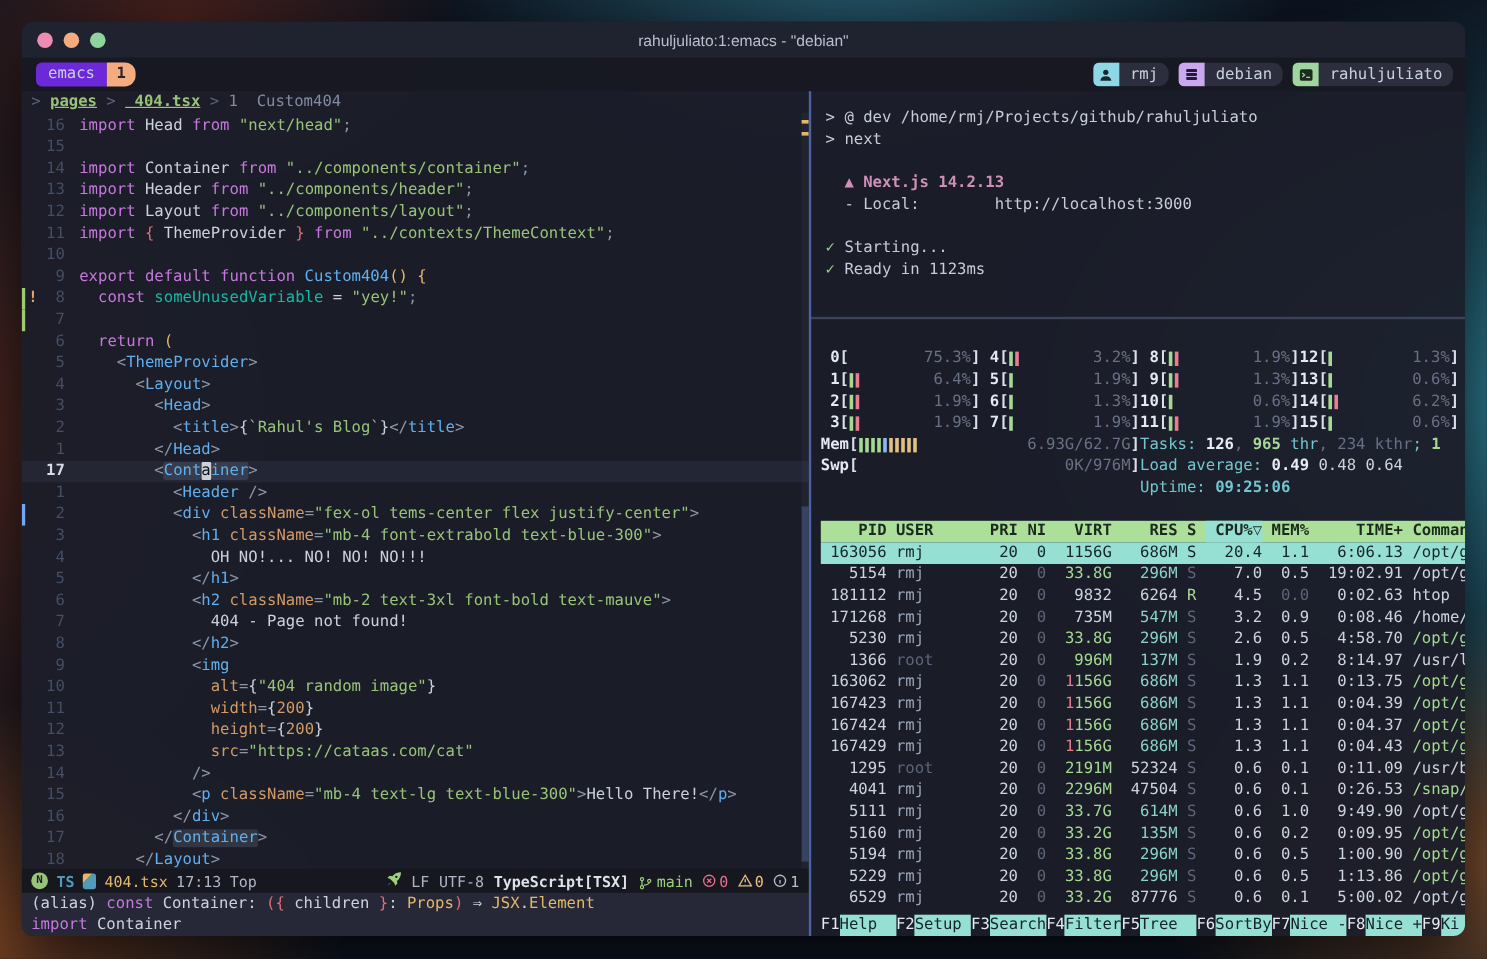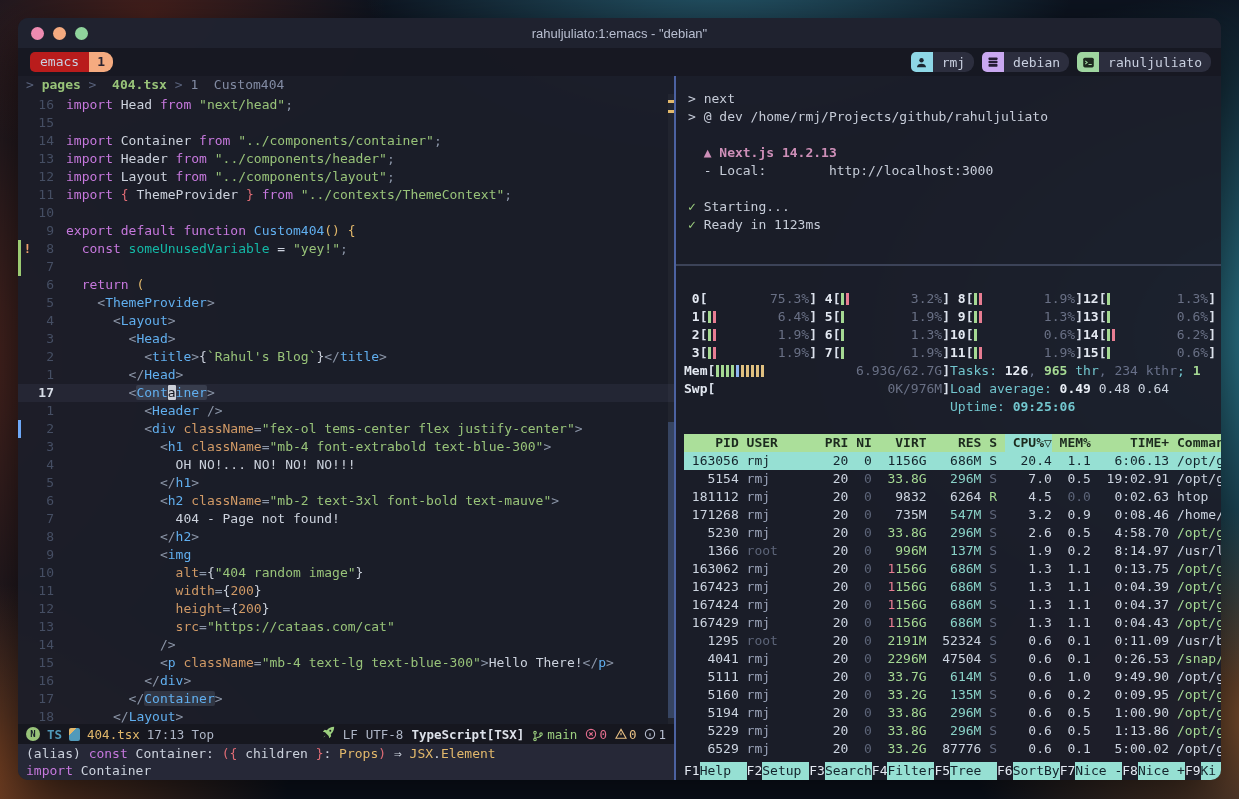--- a/index.html
+++ b/index.html
@@ -25,35 +25,35 @@
   }
   
   .titlebar { height:30px; background:rgba(32,34,48,.97); display:flex; align-items:center; position:relative; flex:0 0 auto; }
   .lights { display:flex; gap:9px; margin-left:13px; }
   .light { width:13px; height:13px; border-radius:50%; }
   .l-close{ background:#ee8bb1; } .l-min{ background:#f5ab80; } .l-max{ background:#8fd49c; }
   .title { position:absolute; left:0; right:0; text-align:center; color:#b9bfd1; font:13px "Liberation Sans", sans-serif; }
   
   .tmuxbar { height:28px; background:rgba(22,23,33,.85); display:flex; align-items:center; padding:0 10px; gap:6px; flex:0 0 auto; }
   .win-chip { display:flex; align-items:center; height:20px; margin-left:2px; }
-  .win-name { background:#b91c1c; color:#c9d0e0; padding:0 10px; height:20px; line-height:20px; font-size:13px; border-radius:5px 0 0 5px; }
+  .win-name { background:#6d28d9; color:#c9d0e0; padding:0 10px; height:20px; line-height:20px; font-size:13px; border-radius:5px 0 0 5px; }
   .win-index { background:#f5ab80; color:#2a2330; font-weight:bold; padding:0 8px; height:20px; line-height:20px; font-size:13px; border-radius:0 9px 9px 0; }
   .tmux-right { margin-left:auto; display:flex; gap:8px; }
   .pill { display:flex; height:20px; border-radius:5px 9px 9px 5px; overflow:hidden; align-items:stretch; }
   .pill-icon { width:22px; display:flex; align-items:center; justify-content:center; }
   .pi-user{ background:#8ed7e6; } .pi-host{ background:#c9a8f0; } .pi-sess{ background:#9fd6a0; }
   .pill-label { background:#2c2e3e; color:#c9d0e0; font-size:13px; padding:0 9px; display:flex; align-items:center; }
   
   .main { flex:1; display:flex; min-height:0; }
   .left-pane { width:656px; display:flex; flex-direction:column; min-height:0; }
   .vdivider { width:2px; background:#5d79c9; opacity:.75; }
   .right-pane { flex:1; display:flex; flex-direction:column; min-width:0; }
   
   .breadcrumb { height:18px; line-height:18px; font-size:13px; padding-left:8px; white-space:pre; }
-  .bc-dim{ color:#58617a; } .bc-green{ color:#98c379; font-weight:bold; } .bc-dim2{ color:#828ba3; }
+  .bc-dim{ color:#58617a; } .bc-green{ color:#98c379; font-weight:bold;text-decoration:underline; } .bc-dim2{ color:#828ba3; }
   
   .code { flex:0 0 630px; position:relative; overflow:hidden; padding-top:2px; }
   .code-line { display:flex; height:18px; line-height:18px; font-size:13px; white-space:pre; }
   .code-line.cur { background:rgba(160,175,210,.07); }
   .git { width:3px; flex:0 0 3px; }
   .git-green{ background:#9ccb72; } .git-blue{ background:#6ea8f7; }
   .sign { width:13px; flex:0 0 13px; text-align:center; color:#efa06b; font-weight:bold; }
   .lnum { width:20px; flex:0 0 20px; text-align:right; color:#454e63; }
   .lnum.curn { color:#d7dce6; font-weight:bold; }
   .lcontent { padding-left:12px; }
@@ -276,22 +276,22 @@
       <div class="echo" id="echo">
           <div class="eline"><span class="tok-t">(alias) </span><span class="tok-k">const</span><span class="tok-t"> Container: </span><span class="tok-b">({</span><span class="tok-t"> children </span><span class="tok-b">}</span><span class="tok-t">: </span><span class="tok-g">Props</span><span class="tok-b">)</span><span class="tok-t"> ⇒ </span><span class="tok-g">JSX</span><span class="tok-t">.</span><span class="tok-g">Element</span></div>
           <div class="eline"><span class="tok-k">import</span><span class="tok-t"> Container</span></div>
         </div>
     </div>
 
     <div class="vdivider"></div>
 
     <div class="right-pane">
       <div class="shell" id="shell">
+          <div class="sh-line"><span class="sh-t">&gt; @ dev /home/rmj/Projects/github/rahuljuliato</span></div>
           <div class="sh-line"><span class="sh-t">&gt; next</span></div>
-          <div class="sh-line"><span class="sh-t">&gt; @ dev /home/rmj/Projects/github/rahuljuliato</span></div>
           <div class="sh-line"><span class="sh-t"> </span></div>
           <div class="sh-line"><span class="sh-pink">  ▲ Next.js 14.2.13</span></div>
           <div class="sh-line"><span class="sh-t">  - Local:        http://localhost:3000</span></div>
           <div class="sh-line"><span class="sh-t"> </span></div>
           <div class="sh-line"><span class="sh-green">✓</span><span class="sh-t"> Starting...</span></div>
           <div class="sh-line"><span class="sh-green">✓</span><span class="sh-t"> Ready in 1123ms</span></div>
         </div>
       <div class="hdivider"></div>
       <div class="htop">
         <div class="cpu-grid" id="cpu-grid">

